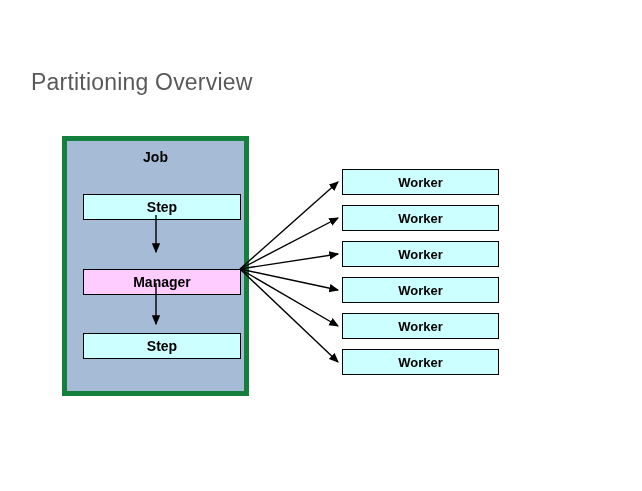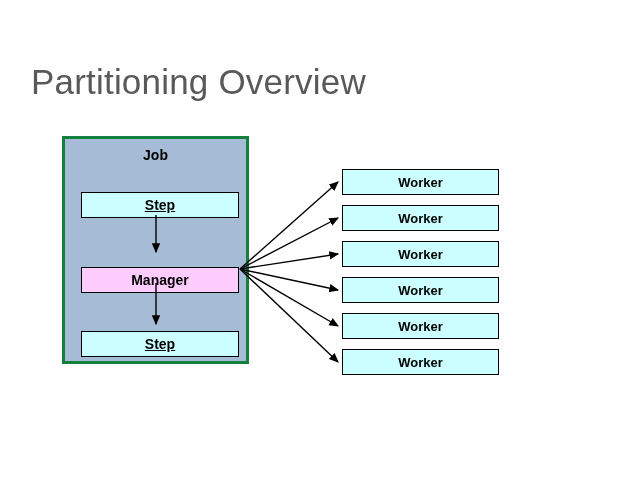--- a/index.html
+++ b/index.html
@@ -18,37 +18,37 @@
     background: #ffffff;
     overflow: hidden;
   }
 
   
   #slide-title {
     position: absolute;
     left: 31px;
     top: 66px;
     font-family: "Liberation Sans", sans-serif;
-    font-size: 35px;
+    font-size: 23px;
     font-weight: 300;
     letter-spacing: 0.2px;
     color: #595959;
     white-space: nowrap;
     line-height: 32px;
   }
 
   
   #job-box {
     position: absolute;
     left: 62px;
     top: 136px;
     width: 187px;
-    height: 228px;
+    height: 260px;
     background: #a6bcd6;
-    border: 3px solid #15803d;
+    border: 5px solid #15803d;
     box-sizing: border-box;
   }
   #job-label {
     position: absolute;
     left: 0;
     top: 8px;
     width: 100%;
     text-align: center;
     font-size: 14px;
     font-weight: bold;
@@ -65,21 +65,21 @@
     border: 1px solid #000000;
     box-sizing: border-box;
     display: flex;
     align-items: center;
     justify-content: center;
     font-size: 14px;
     font-weight: bold;
     color: #000000;
     font-family: "Liberation Sans", sans-serif;
   }
-  .node.cyan  { background: #ccffff; text-decoration: underline; }
+  .node.cyan  { background: #ccffff; }
   .node.pink  { background: #ffccff; }
 
   #node-step-1    { top: 53px; }
   #node-manager   { top: 128px; }
   #node-step-2    { top: 192px; }
 
   
   .worker {
     position: absolute;
     left: 342px;

